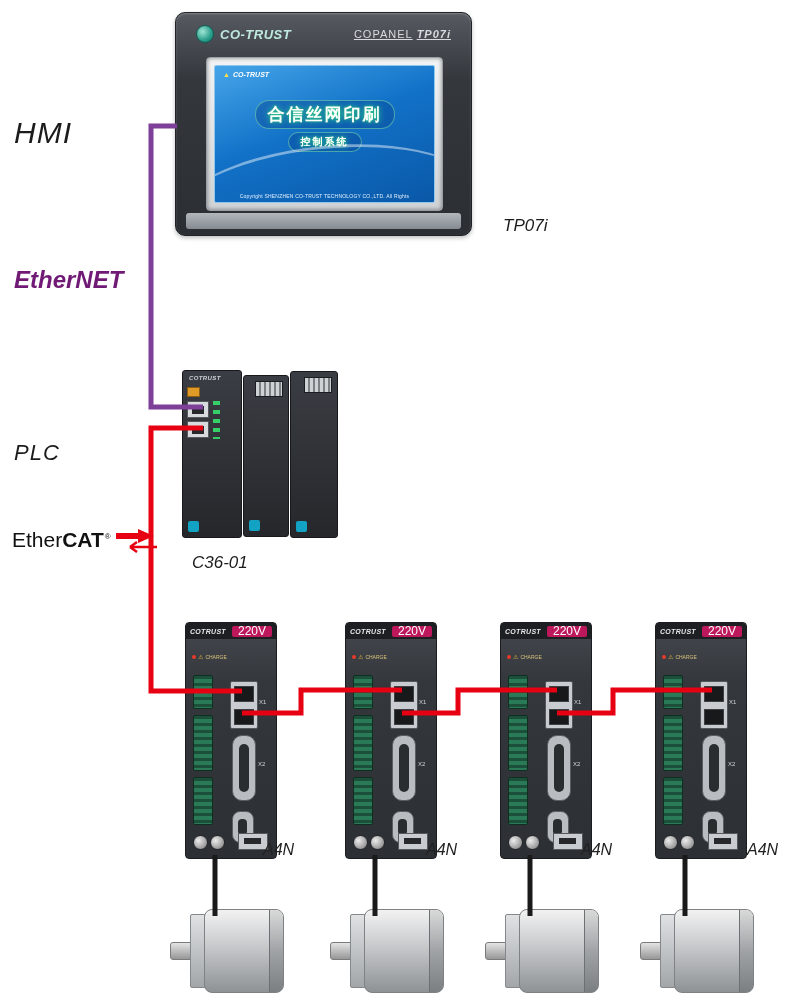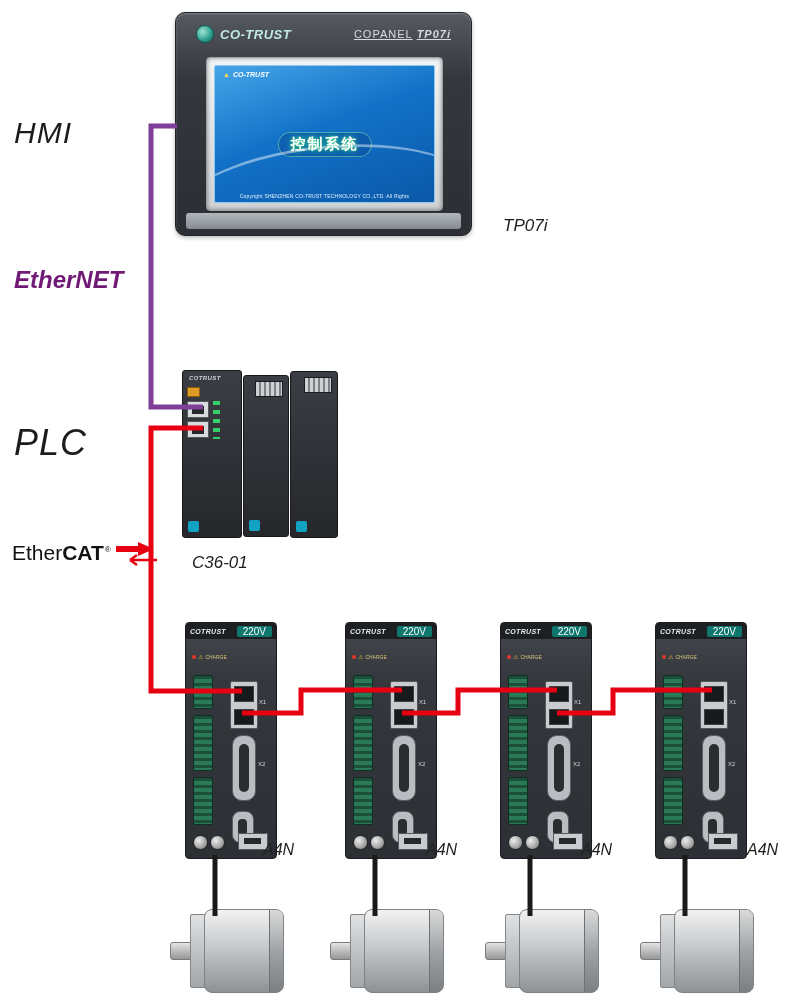--- a/index.html
+++ b/index.html
@@ -6,32 +6,32 @@
   .canvas{position:relative;width:800px;height:1000px;background:#ffffff;overflow:hidden;
           font-family:"Liberation Sans",sans-serif;}
 
   
   .cables{position:absolute;left:0;top:0;z-index:6;pointer-events:none;}
 
   
   .cap{position:absolute;z-index:3;color:#1c1c1c;font-style:italic;}
   .cap-hmi{left:14px;top:116px;font-size:30px;letter-spacing:1px;}
   .cap-ethernet{left:14px;top:266px;font-size:24px;font-weight:bold;color:#701a75;}
-  .cap-plc{left:14px;top:422px;font-size:36px;letter-spacing:1px;}
+  .cap-plc{left:14px;top:440px;font-size:22px;letter-spacing:1px;}
   .cap-servo{left:14px;top:726px;font-size:26px;letter-spacing:2px;}
   .cap-tp07i{left:503px;top:216px;font-size:17px;}
   .cap-c36{left:192px;top:553px;font-size:17px;}
   .cap-a4n{font-size:16px;color:#222;}
   .a4n-1{left:263px;top:841px;}
   .a4n-2{left:426px;top:841px;}
   .a4n-3{left:581px;top:841px;}
   .a4n-4{left:747px;top:841px;}
 
   .ethercat{position:absolute;left:12px;top:527px;z-index:3;display:flex;align-items:center;
-            font-size:21px;color:#111;margin-top:13px;}
+            font-size:21px;color:#111;}
   .ethercat b{font-weight:bold;}
   .ethercat sup{font-size:8px;margin:0 1px 8px 1px;}
   .ec-arrows{margin-left:2px;}
 
   
   .hmi-panel{position:absolute;left:175px;top:12px;width:295px;height:222px;z-index:2;
              border-radius:10px;border:1px solid #1f2226;
              background:linear-gradient(180deg,#565a61,#34373c 30%,#2b2e33);
              box-shadow:inset 0 1px 2px rgba(255,255,255,.25),0 2px 4px rgba(0,0,0,.25);}
   .hmi-top{height:42px;display:flex;justify-content:space-between;align-items:center;padding:0 20px;}
@@ -51,21 +51,21 @@
               border:1px solid #8fc8ef;border-radius:2px;}
   .screen-brand{position:absolute;left:8px;top:5px;display:flex;align-items:center;gap:3px;
                 color:#fff;font-size:7px;font-weight:bold;font-style:italic;}
   .screen-tri{color:#ffe24a;font-size:7px;font-style:normal;}
   .screen-title1,.screen-title2{position:absolute;left:50%;transform:translateX(-50%);
                 white-space:nowrap;color:#fff;font-weight:bold;letter-spacing:2px;
                 text-shadow:0 0 6px #39e08c,0 0 2px #1db86e;
                 background:rgba(9,74,150,.45);border:1px solid rgba(130,225,175,.55);
                 border-radius:14px;padding:2px 12px;}
   .screen-title1{top:34px;font-size:17px;}
-  .screen-title2{top:66px;font-size:15px;text-align:center;}
+  .screen-title2{top:66px;font-size:10px;text-align:center;}
   .swoosh{position:absolute;left:-45px;top:80px;width:310px;height:120px;border-radius:50%;
           border-top:3px solid rgba(255,255,255,.45);transform:rotate(-6deg);}
   .screen-copyright{position:absolute;bottom:3px;width:100%;text-align:center;
                     color:#e2effb;font-size:5px;letter-spacing:.2px;}
   .hmi-bottom-strip{position:absolute;left:10px;right:10px;bottom:6px;height:16px;
                     border-radius:3px;background:linear-gradient(180deg,#b2b7bc,#858b91);}
 
   
   .plc-module{position:absolute;z-index:2;border:1px solid #17181b;border-radius:3px;
               background:linear-gradient(180deg,#3a3d43,#25272b);}
@@ -88,21 +88,21 @@
   .dip{position:absolute;right:5px;top:5px;width:26px;height:14px;border:1px solid #1a1c1f;
        background:repeating-linear-gradient(90deg,#cfd2d5 0 3px,#7b8085 3px 5px);}
 
   
   .drive{position:absolute;top:622px;width:90px;height:235px;z-index:2;border:1px solid #1a1c1f;
          border-radius:4px;background:linear-gradient(180deg,#45484e,#34373c 25%,#2c2f33);}
   .d1{left:185px;} .d2{left:345px;} .d3{left:500px;} .d4{left:655px;}
   .drive-top{height:16px;background:#1d1f22;border-radius:3px 3px 0 0;display:flex;
              justify-content:space-between;align-items:center;padding:0 4px;}
   .drive-brand{color:#e8eaec;font-size:7px;font-weight:bold;font-style:italic;letter-spacing:.3px;}
-  .drive-voltage{color:#fff;font-size:10px;background:#0f766e;padding:0 6px;border-radius:2px;line-height:11px;}
+  .drive-voltage{color:#fff;font-size:12px;background:#be185d;padding:0 6px;border-radius:2px;line-height:11px;}
   .charge{position:absolute;left:6px;top:30px;display:flex;align-items:center;gap:2px;
           color:#d8c27a;font-size:5px;}
   .charge-dot{width:4px;height:4px;border-radius:50%;background:#e8392a;}
   .warn-icon{color:#e8b93a;font-size:6px;}
   .term{position:absolute;left:7px;width:18px;border:1px solid #0f2e20;border-radius:2px;
         background-color:#2a7a58;
         background-image:repeating-linear-gradient(180deg,rgba(0,0,0,.35) 0 3px,transparent 3px 7px);}
   .term1{top:52px;height:32px;}
   .term2{top:92px;height:54px;}
   .term3{top:154px;height:46px;}
@@ -187,20 +187,21 @@
       <div class="hmi-model">
         <span>COPANEL</span><i>TP07i</i>
       </div>
     </div>
     <div class="hmi-screen-frame">
       <div class="hmi-screen">
         <div class="screen-brand">
           <span class="screen-tri">▲</span>
           <span>CO-TRUST</span>
         </div>
+        <div class="screen-title1">合信丝网印刷</div>
         <div class="screen-title2">控制系统</div>
         <div class="swoosh"></div>
         <div class="screen-copyright">Copyright SHENZHEN CO-TRUST TECHNOLOGY CO.,LTD. All Rights</div>
       </div>
     </div>
     <div class="hmi-bottom-strip"></div>
   </div>
 
   <div class="plc-module plc-cpu">
     <div class="plc-brand">COTRUST</div>

